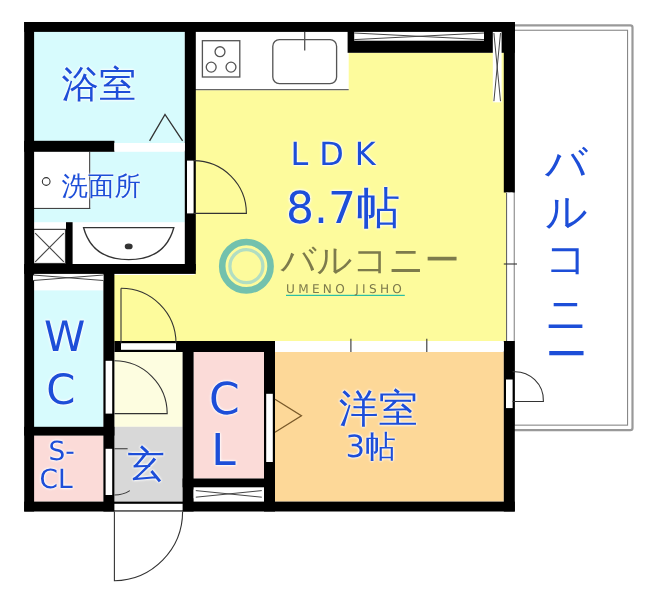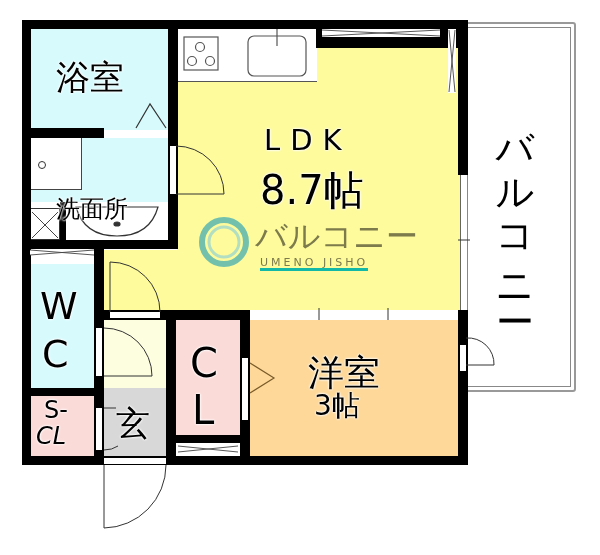--- a/index.html
+++ b/index.html
@@ -1,20 +1,20 @@
 <!DOCTYPE html>
 <html><head>
 <meta charset="utf-8">
 <style>
   html,body{margin:0;padding:0;background:#ffffff;}
   body{width:600px;height:555px;position:relative;overflow:hidden;font-family:"DejaVu Sans","Liberation Sans",sans-serif;}
   .abs{position:absolute;box-sizing:border-box;}
   .wall{position:absolute;background:#000;}
   .room{position:absolute;box-sizing:border-box;}
-  .label{position:absolute;color:#000000;text-align:center;line-height:1;white-space:nowrap;
+  .label{position:absolute;color:#1d4ed8;text-align:center;line-height:1;white-space:nowrap;
          text-shadow:0 0 2px #fff,0 0 2px #fff,0 0 3px #fff;}
   svg.overlay{position:absolute;left:0;top:0;pointer-events:none;}
   .vert{writing-mode:vertical-rl;text-orientation:upright;letter-spacing:6px;}
 </style>
 </head>
 <body>
 
 <div class="room" style="left:462px;top:22px;width:114px;height:370px;border:2px solid #999;border-radius:3px;background:#fff;">
   <div class="abs" style="left:3px;top:3px;right:3px;bottom:3px;border:1.5px solid #888;"></div>
 </div>
@@ -129,28 +129,28 @@
     <line x1="458" y1="240" x2="470" y2="240"></line>
   </g>
 
   <g fill="none" opacity="0.85">
     <circle cx="224" cy="242" r="22" stroke="#5bb8b0" stroke-width="6"></circle>
     <circle cx="224" cy="242" r="15" stroke="#a6d9c9" stroke-width="3"></circle>
   </g>
 </svg>
 
 <div class="label" style="left:56px;top:60px;font-size:34px;">浴室</div>
-<div class="label" style="left:56px;top:157px;font-size:24px;margin-top:40px;">洗面所</div>
+<div class="label" style="left:56px;top:157px;font-size:24px;">洗面所</div>
 <div class="label" style="left:264px;top:126px;font-size:29px;letter-spacing:10px;">LDK</div>
 <div class="label" style="left:260px;top:170px;font-size:40px;">8.7帖</div>
 
 <div class="label" style="left:255px;top:220px;font-size:32px;color:#7d7b4c;text-shadow:none;">バルコニー</div>
-<div class="label" style="left:260px;top:257px;font-size:11px;letter-spacing:3px;color:#7d7b4c;text-shadow:none;border-bottom:3px solid #14b8a6;">UMENO JISHO</div>
+<div class="label" style="left:260px;top:257px;font-size:11px;letter-spacing:3px;color:#7d7b4c;text-shadow:none;border-bottom:1px solid #14b8a6;">UMENO JISHO</div>
 
 <div class="label" style="left:40px;top:287px;font-size:38px;">W</div>
 <div class="label" style="left:42px;top:335px;font-size:38px;">C</div>
 <div class="label" style="left:44px;top:398px;font-size:24px;">S-</div>
-<div class="label" style="left:36px;top:424px;font-size:24px;font-style:italic;">CL</div>
+<div class="label" style="left:36px;top:424px;font-size:24px;">CL</div>
 <div class="label" style="left:116px;top:406px;font-size:34px;">玄</div>
 <div class="label" style="left:190px;top:343px;font-size:40px;">C</div>
 <div class="label" style="left:192px;top:390px;font-size:40px;">L</div>
 <div class="label" style="left:308px;top:344px;font-size:36px;margin-top:11px;">洋室</div>
 <div class="label" style="left:314px;top:392px;font-size:28px;">3帖</div>
 
 </body></html>

